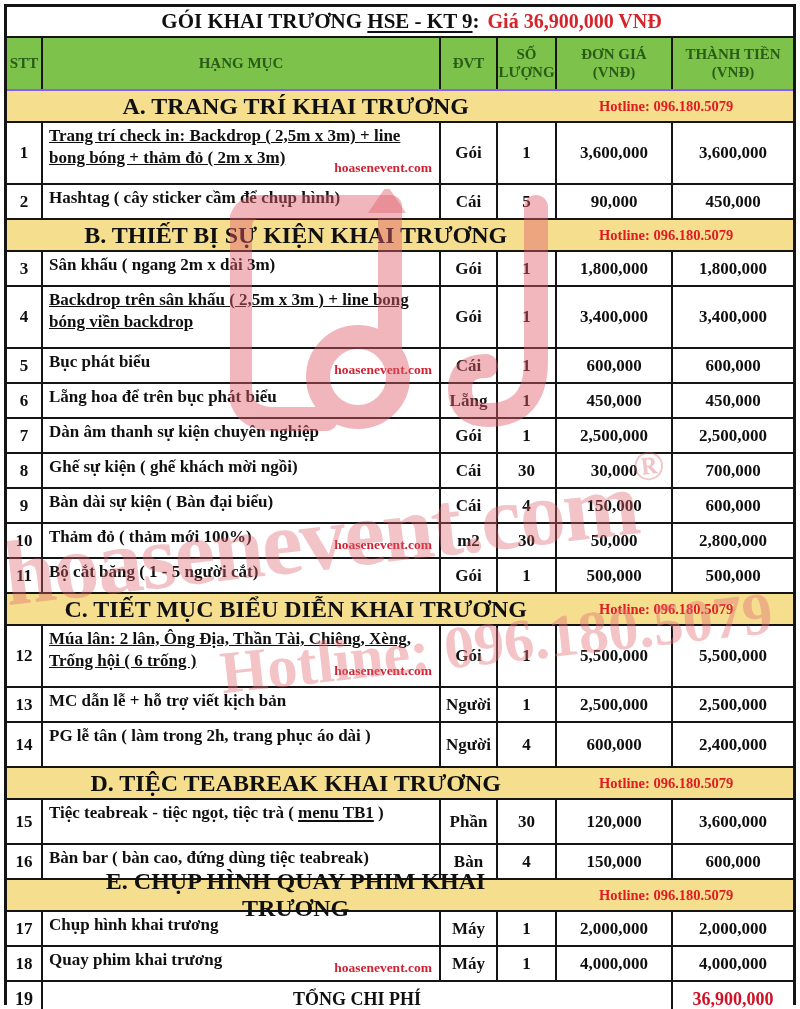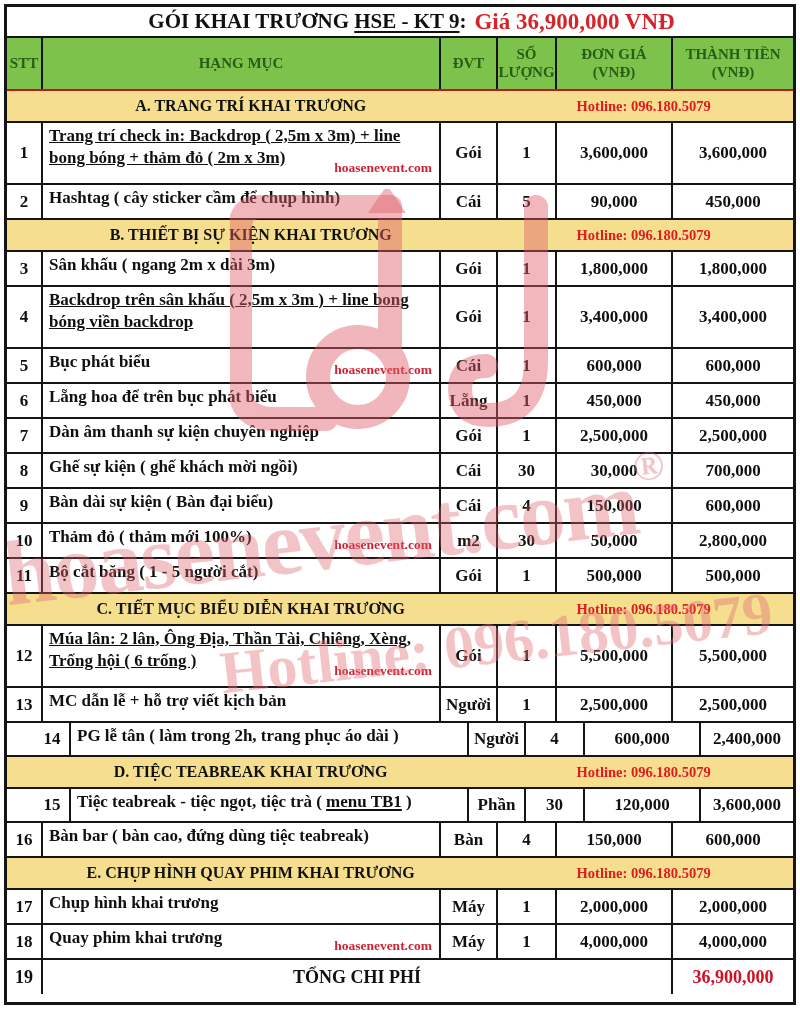--- a/index.html
+++ b/index.html
@@ -6,42 +6,42 @@
   html,body { width:800px; height:1009px; background:#ffffff; overflow:hidden;
     font-family:"Liberation Serif","DejaVu Serif",serif; }
   .sheet { position:absolute; left:4px; top:4px; width:792px; height:1001px;
     border:3px solid #151515; background:#fff; }
 
   
   .title-row { height:31px; display:flex; align-items:center; justify-content:center;
     border-bottom:2px solid #151515; font-weight:bold; font-size:21px; color:#101010;
     white-space:pre;padding-left:23px; }
   .title-code { text-decoration:underline; text-decoration-thickness:2px; text-underline-offset:3px; }
-  .title-price { color:#d5252c; font-size:23px; margin-left:8px; }
+  .title-price { color:#d5252c; font-size:20px; margin-left:8px; }
 
   
   .grid { display:grid; grid-template-columns:36px 398px 57px 59px 116px 1fr; }
   .cell { border-right:2px solid #151515; display:flex; align-items:center;
     justify-content:center; text-align:center; font-weight:bold; color:#101010; }
   .cell:last-child { border-right:none; }
 
   
-  .head-row { height:53px; background:#7dc24b; border-bottom:2px solid #b91c1c; }
+  .head-row { height:53px; background:#7dc24b; border-bottom:2px solid #8b5cf6; }
   .head-row .cell { flex-direction:column; line-height:1.15; font-size:15px; color:#2a5c17; }
 
   
   .section { height:32px; background:#f5df8e; border-bottom:2px solid #151515;
     display:flex; align-items:center; }
-  .section-label { flex:0 0 62%; text-align:center; font-size:16px; font-weight:bold; color:#101010; }
+  .section-label { flex:0 0 62%; text-align:center; font-size:24px; font-weight:bold; color:#101010;margin-left:45px; }
   .section-hotline { flex:1; text-align:center; font-size:14.5px; font-weight:bold; color:#e01b22; }
 
   
   .row { height:35px; border-bottom:2px solid #151515; background:#fff; }
   .row.tall { height:62px; }
-  .row.mid  { height:34px;padding-left:28px; }
+  .row.mid  { height:45px; }
   .row .cell { font-size:17px; }
   .cell.desc { justify-content:flex-start; text-align:left; padding:2px 6px;
     line-height:1.3; position:relative; display:block; }
   .desc-inner { display:inline;text-decoration:underline; }
   .menu-underline { text-decoration:underline; text-decoration-thickness:2px; text-underline-offset:2px; }
   .site { position:absolute; right:7px; bottom:6px; font-size:13.5px; color:#cf2233;
     font-weight:bold; line-height:1; }
   .row.tall .site { bottom:9px; }
   .cell.desc .desc-wrap { display:flex; align-items:flex-start; height:100%; }
 

